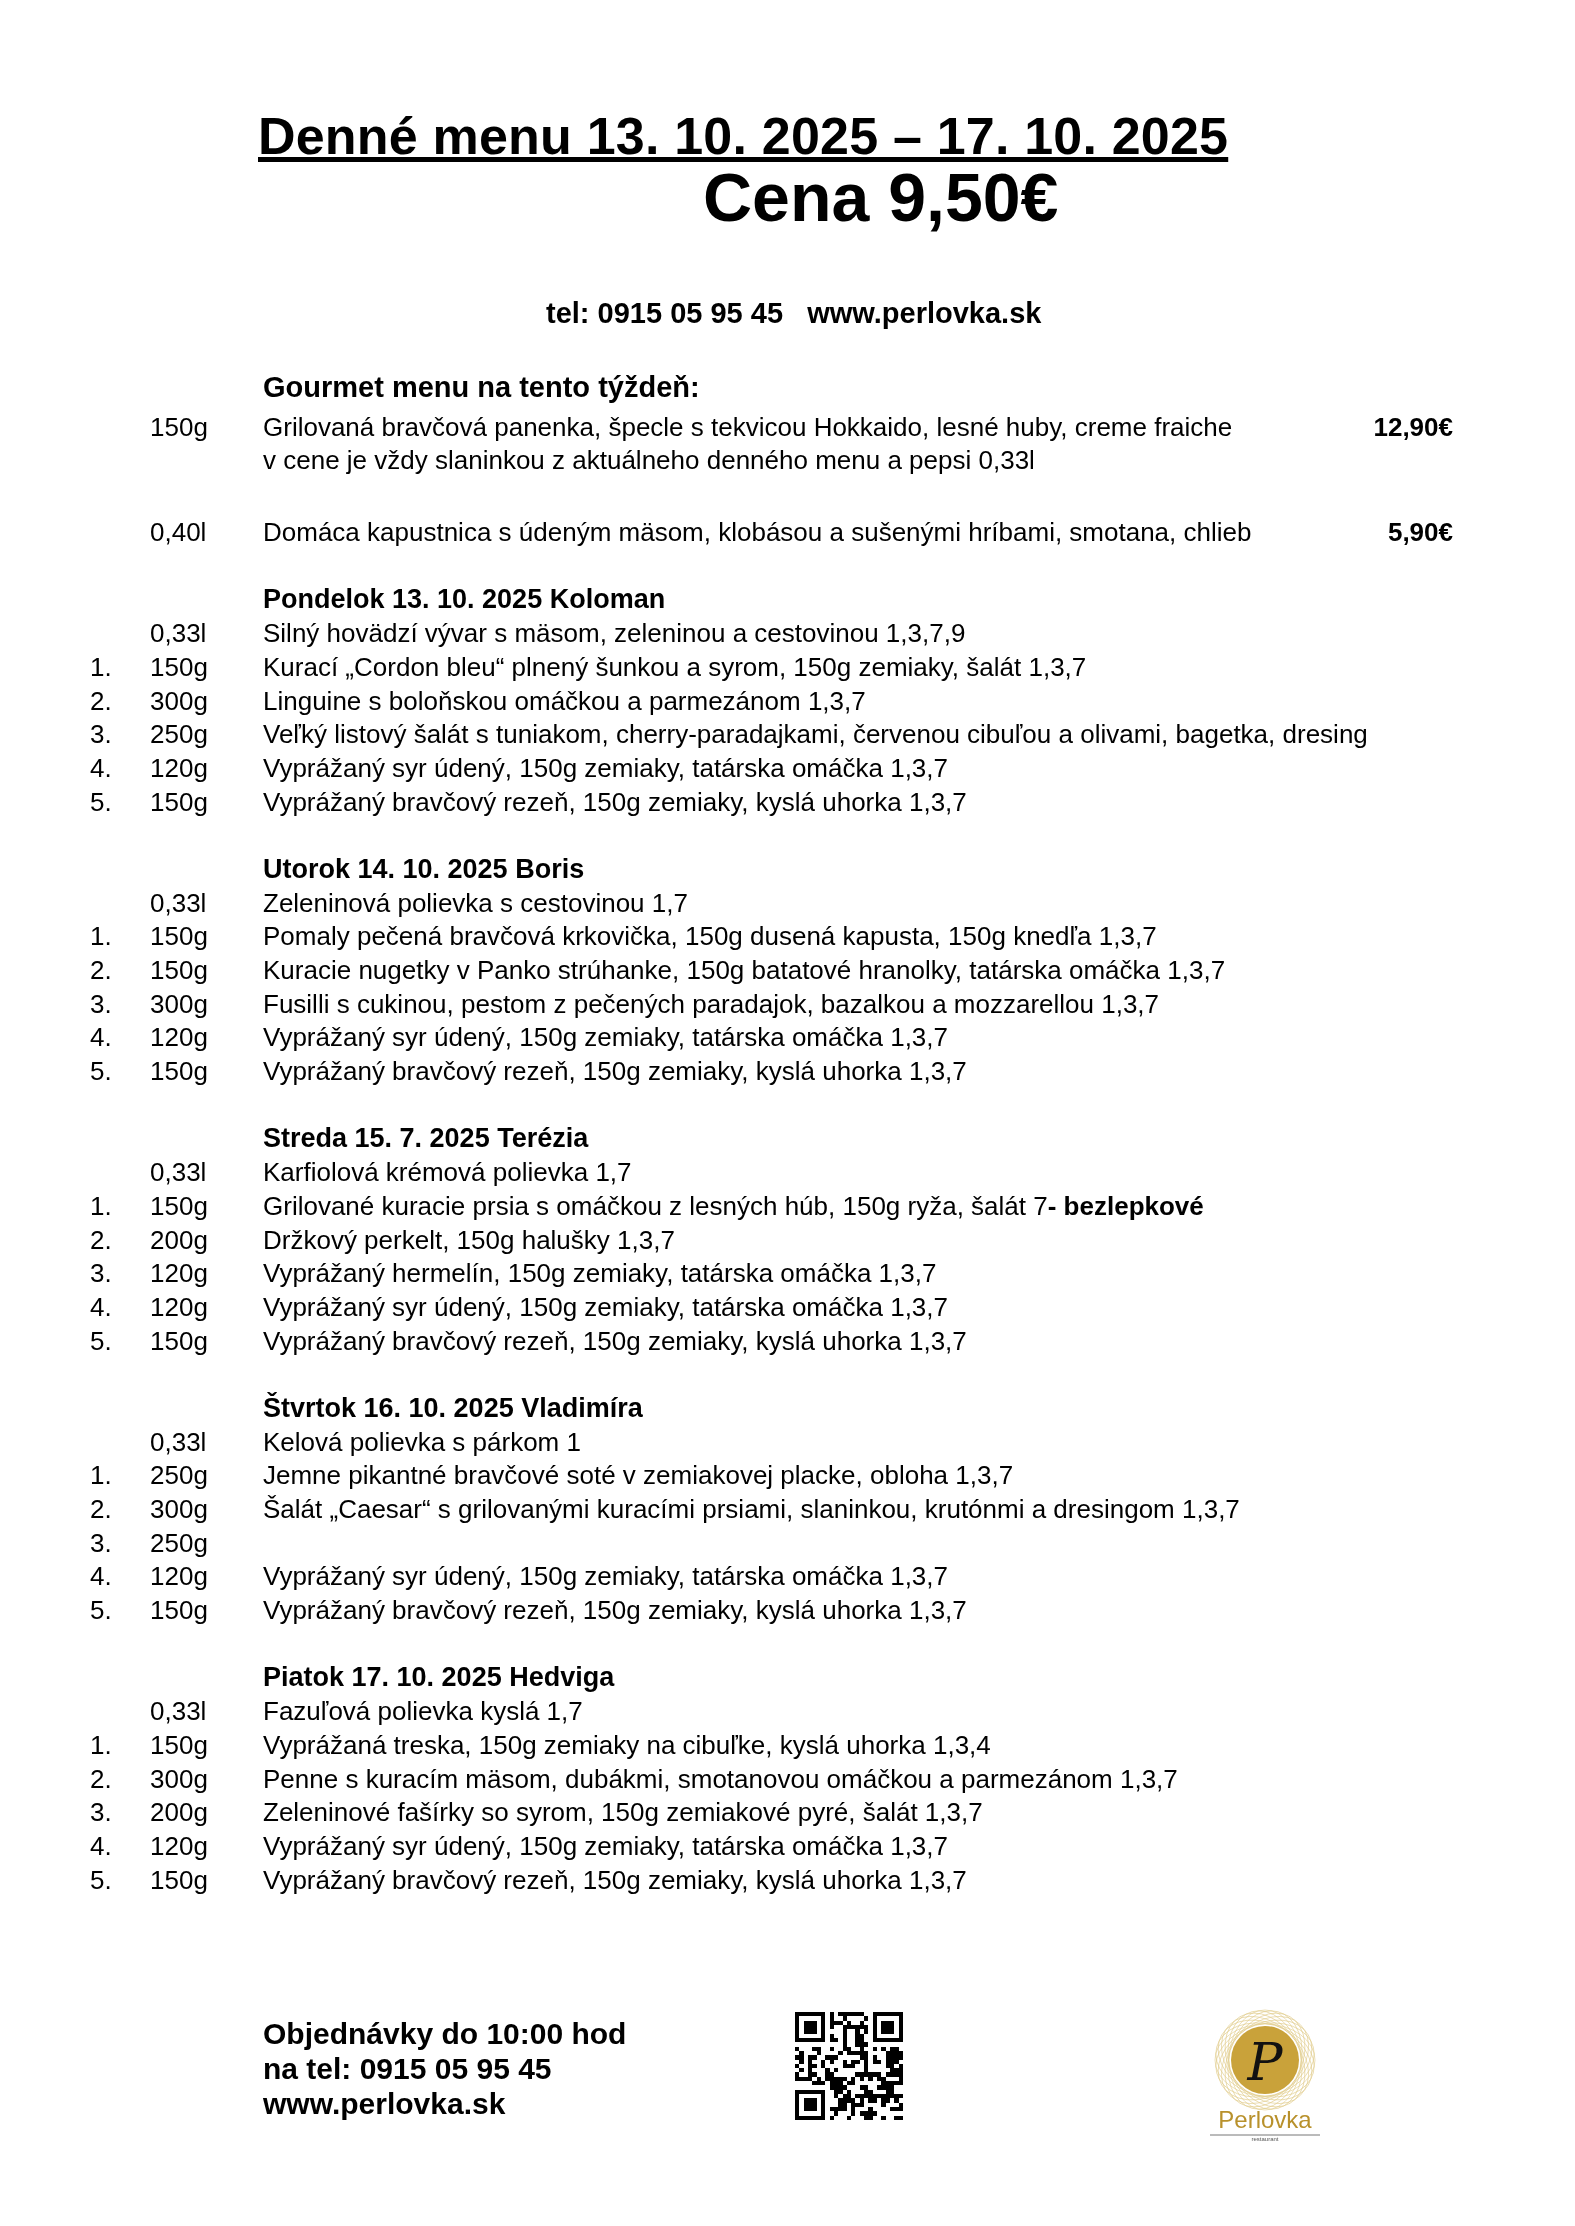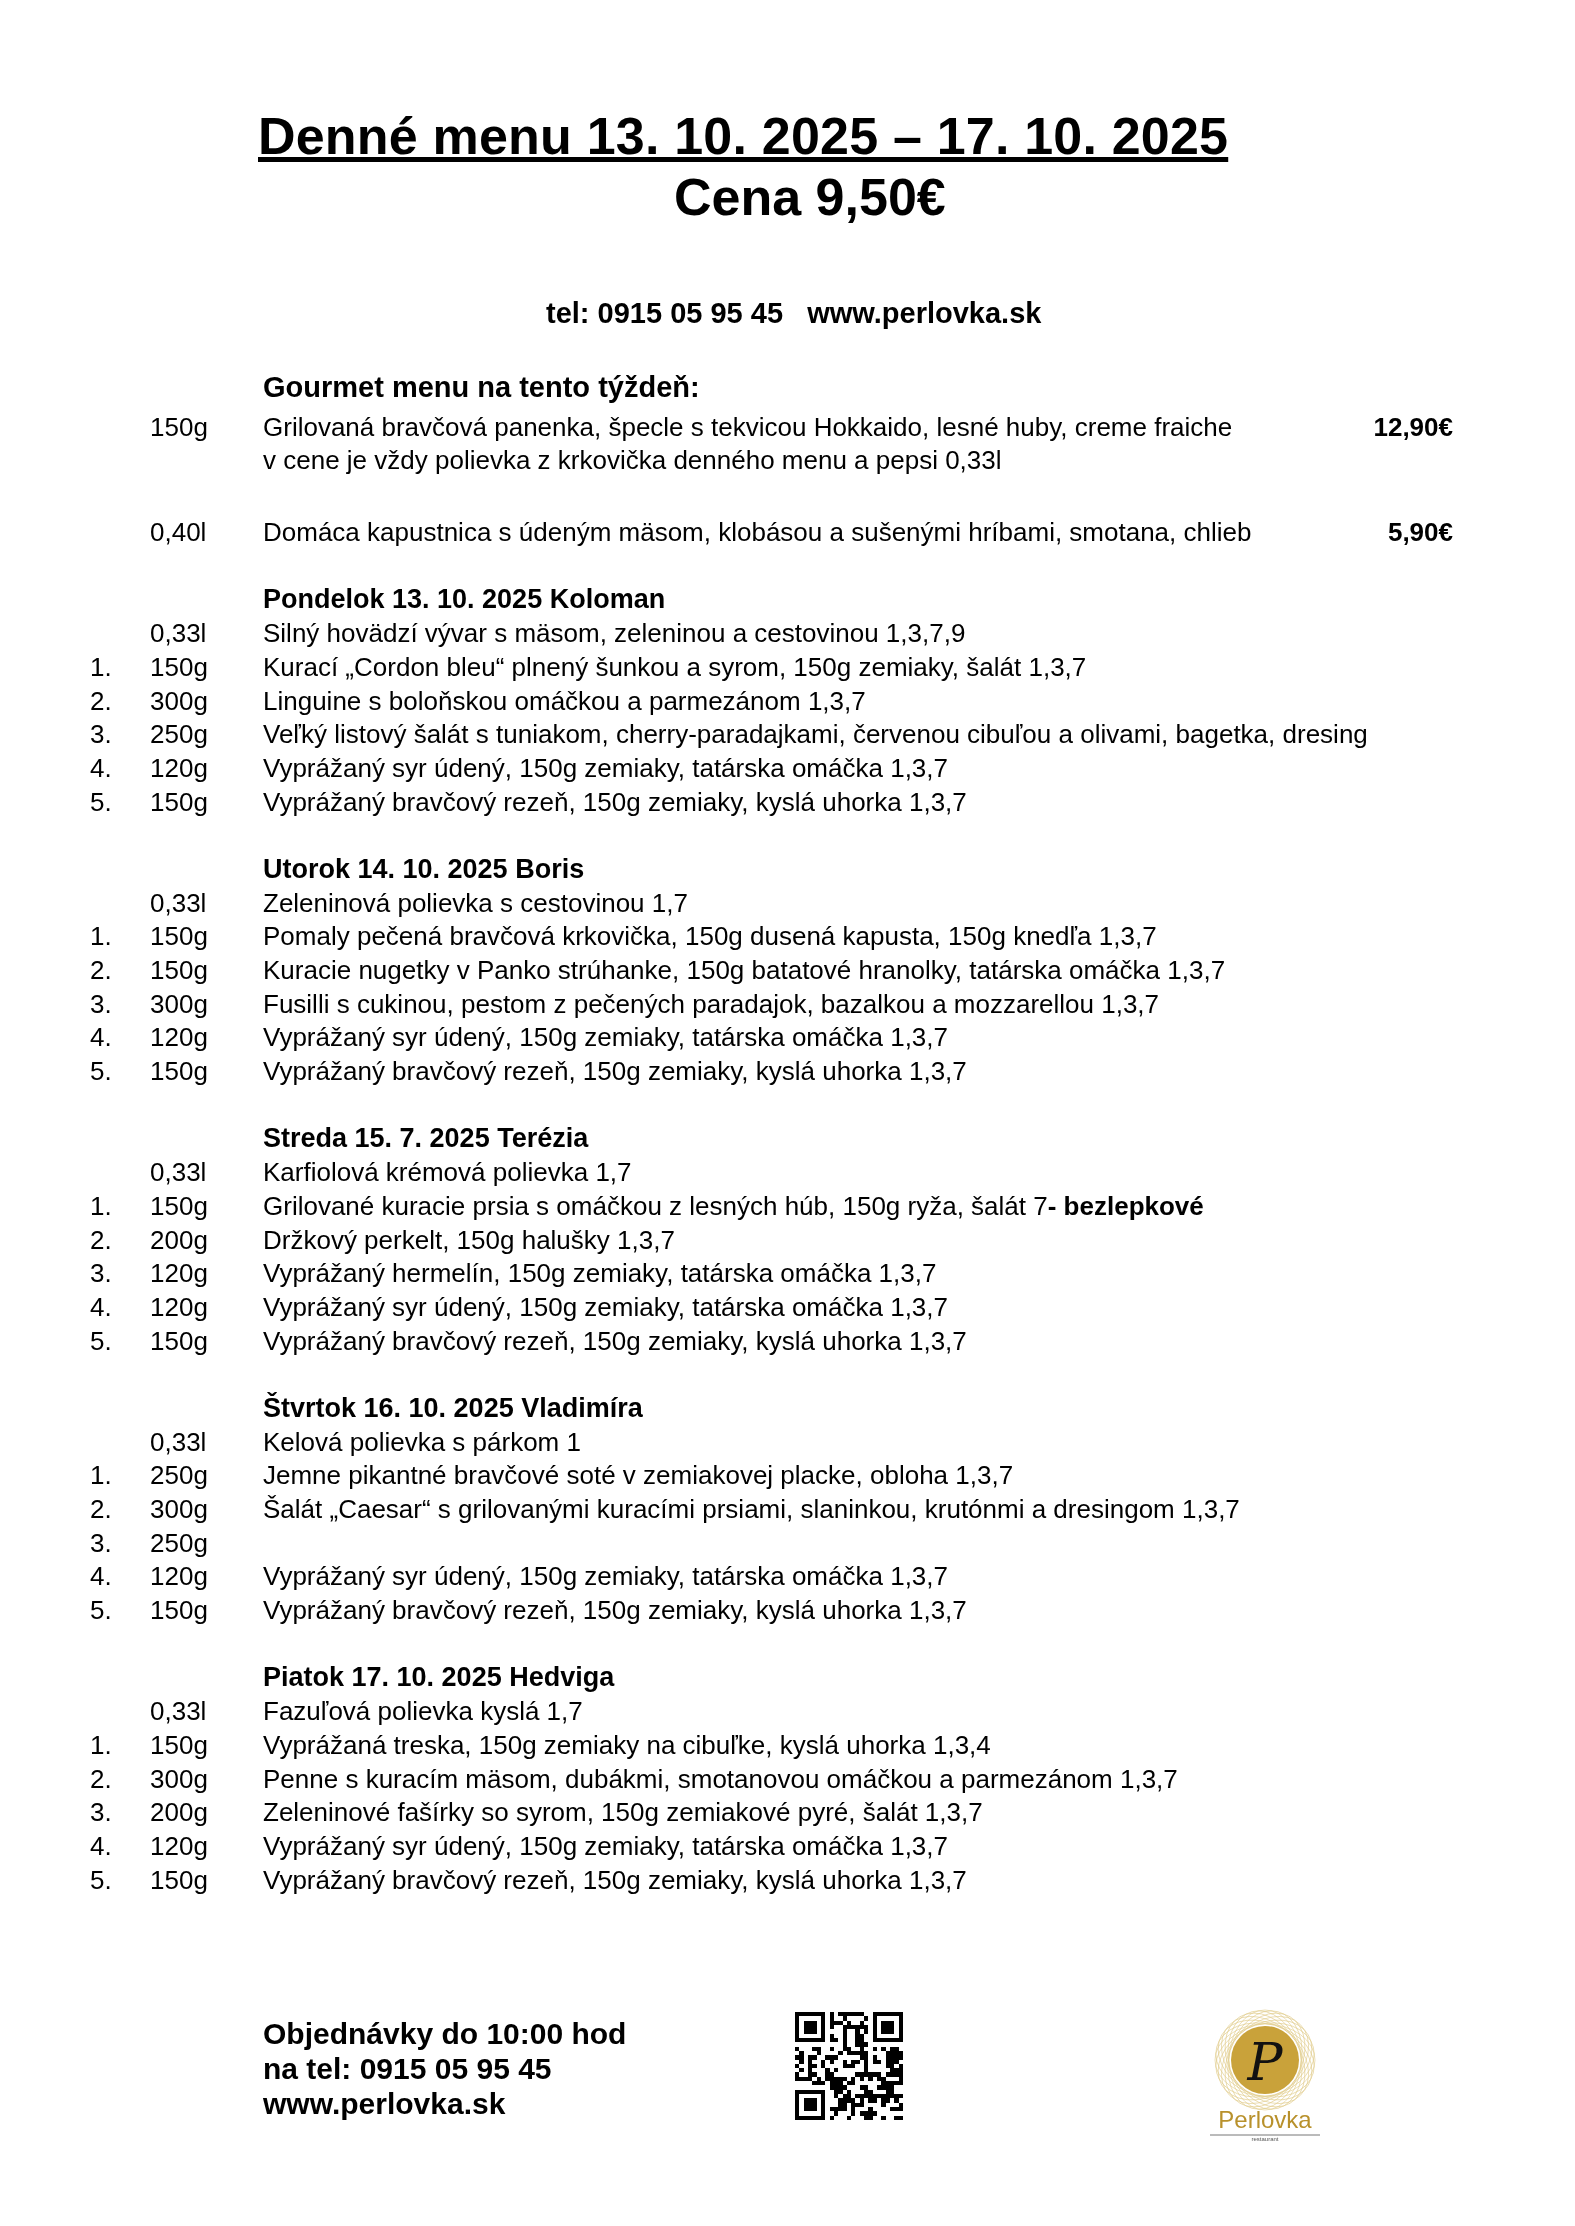--- a/index.html
+++ b/index.html
@@ -1,19 +1,19 @@
 <!DOCTYPE html>
 <html><head>
 <meta charset="utf-8">
 <style>
   html, body { margin: 0; padding: 0; background: #ffffff; }
   body { width: 1575px; height: 2226px; position: relative; overflow: hidden;
          font-family: "Liberation Sans", sans-serif; color: #000; }
   .title { position: absolute; left: 258px; top: 106px; font-size: 52px; font-weight: bold; line-height: 60px; white-space: nowrap; letter-spacing: 0.2px; text-decoration: underline; }
-  .price-main { position: absolute; left: 674px; top: 167px; font-size: 52px; font-weight: bold; line-height: 60px; white-space: nowrap; }
+  .price-main { position: absolute; left: 703px; top: 167px; font-size: 68px; font-weight: bold; line-height: 60px; white-space: nowrap; }
   .contact { position: absolute; left: 546px; top: 296px; font-size: 29px; font-weight: bold; line-height: 34px; white-space: pre; }
   .menu { position: absolute; left: 0; top: 371px; width: 1551px; }
   .line { position: relative; height: 33.7px; line-height: 33.7px; font-size: 26px; white-space: nowrap; }
   .line .num { position: absolute; left: 90px; }
   .line .qty { position: absolute; left: 150px; }
   .line .txt { position: absolute; left: 263px; }
   .line .price { position: absolute; right: 98px; font-weight: bold; }
   .heading { font-weight: bold; font-size: 27px; }
   .gourmet-head { font-size: 29px; }
   .spacer { height: 33.7px; }
@@ -35,21 +35,21 @@
   <div class="line">
     <span class="txt heading gourmet-head">Gourmet menu na tento týždeň:</span>
   </div>
   <div class="spacer" style="height:6px"></div>
   <div class="line">
     <span class="qty">150g</span>
     <span class="txt">Grilovaná bravčová panenka, špecle s tekvicou Hokkaido, lesné huby, creme fraiche</span>
     <span class="price">12,90€</span>
   </div>
   <div class="line">
-    <span class="txt">v cene je vždy polievka z krkovička denného menu a pepsi 0,33l</span>
+    <span class="txt">v cene je vždy slaninkou z aktuálneho denného menu a pepsi 0,33l</span>
   </div>
   <div class="spacer big"></div>
   <div class="line">
     <span class="qty">0,40l</span>
     <span class="txt">Domáca kapustnica s údeným mäsom, klobásou a sušenými hríbami, smotana, chlieb</span>
     <span class="price">5,90€</span>
   </div>
   <div class="spacer"></div>
 
   <div id="days">

